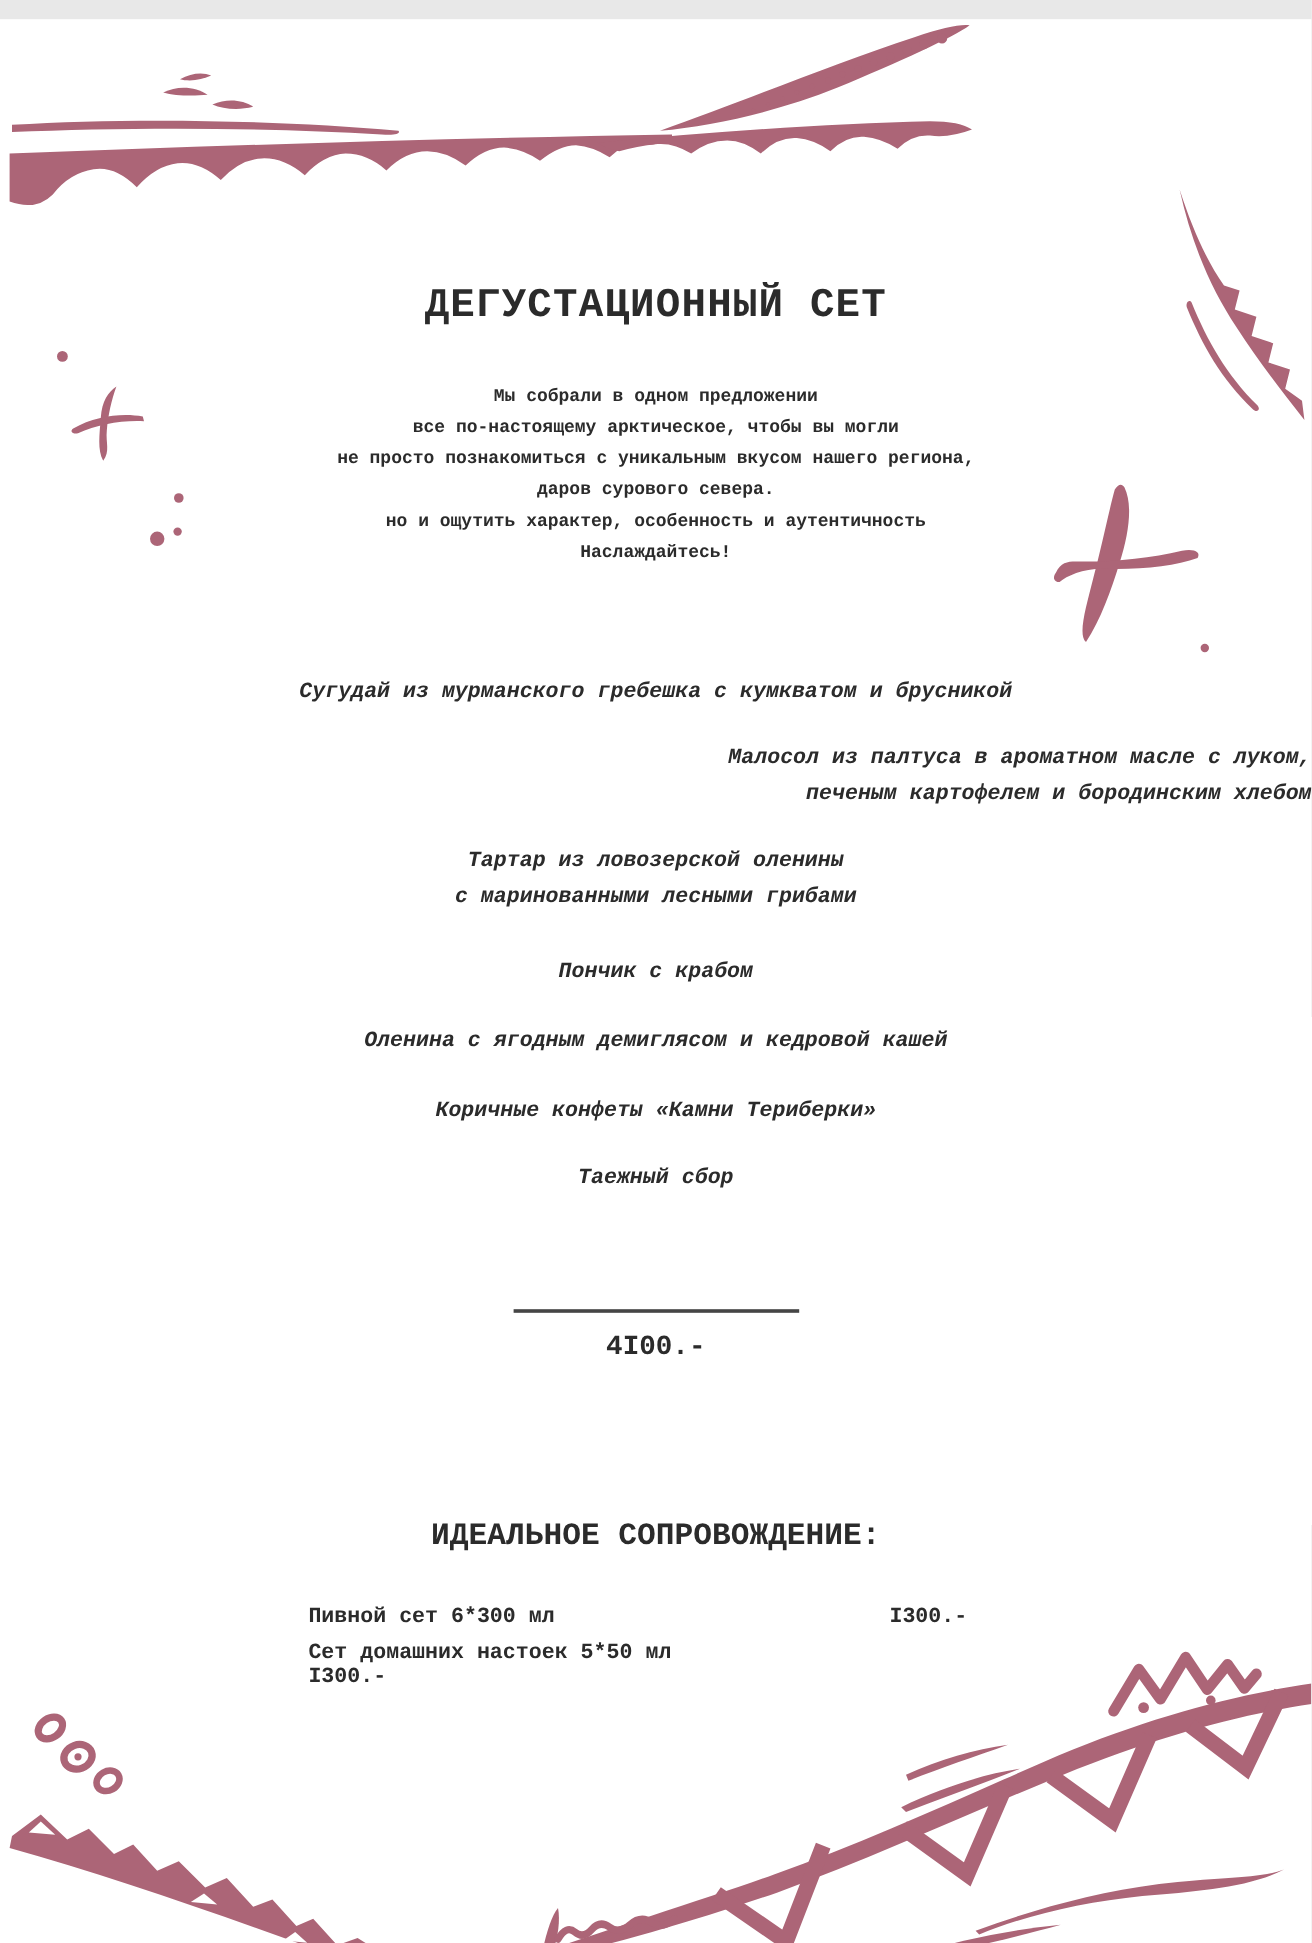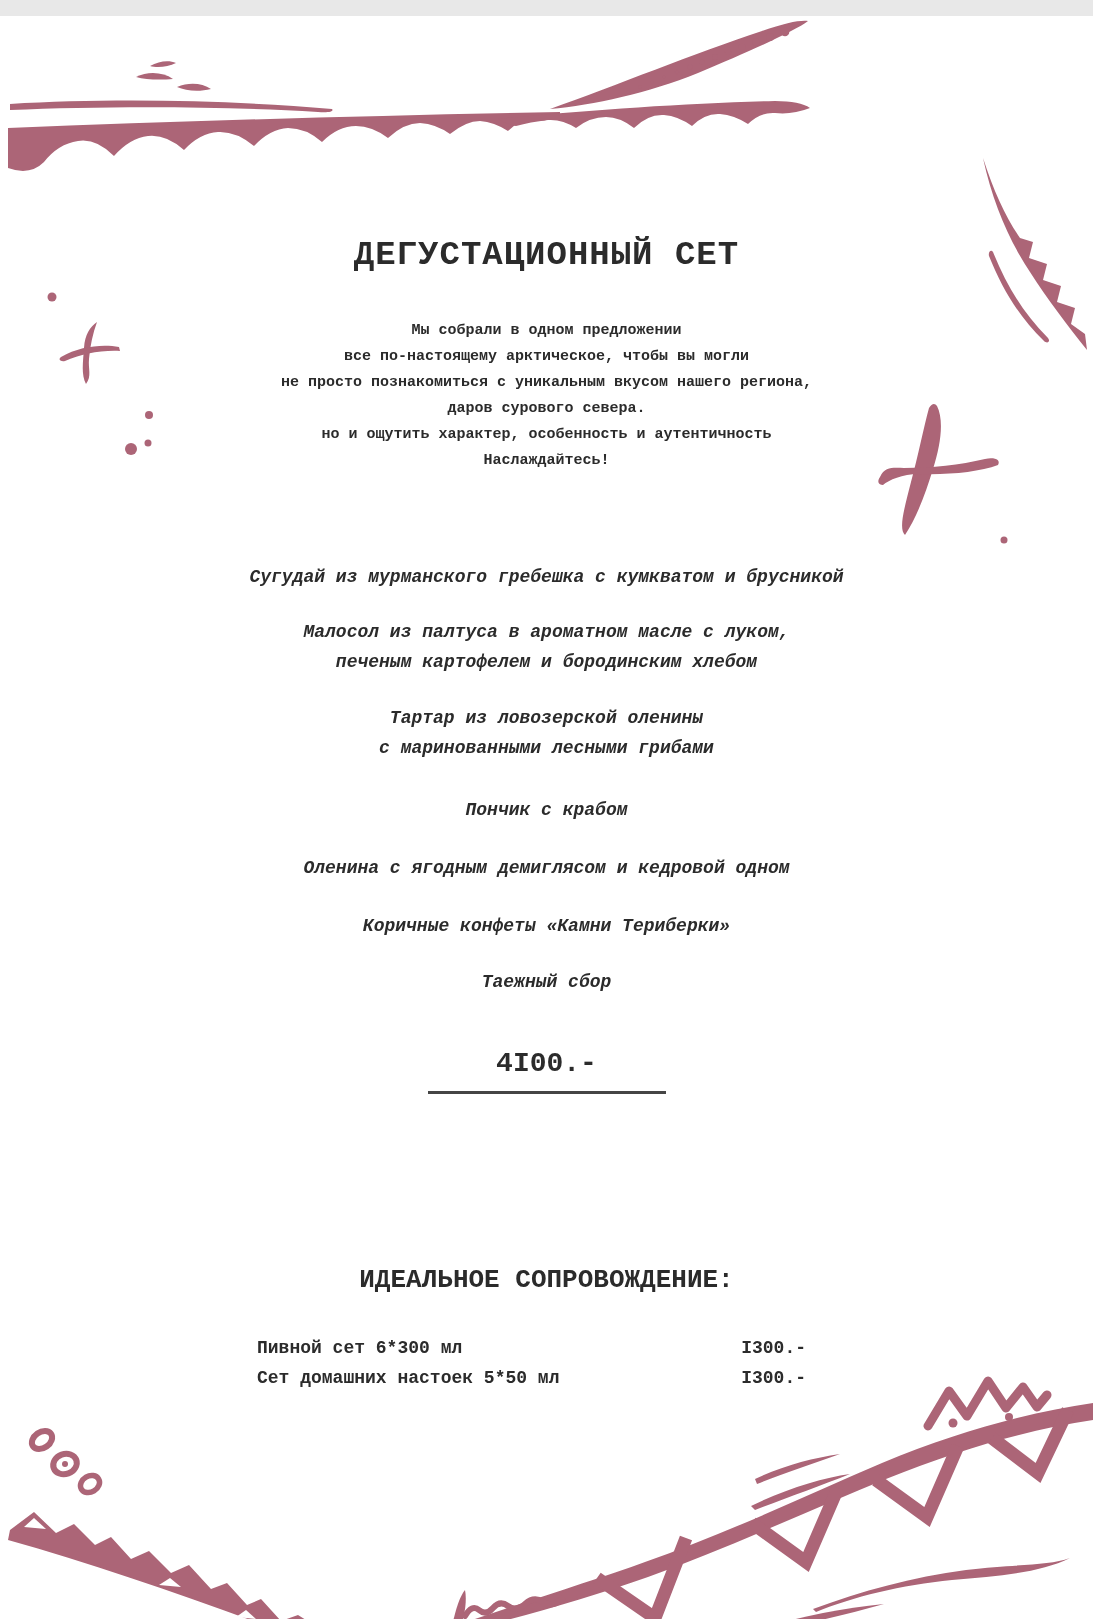--- a/index.html
+++ b/index.html
@@ -17,27 +17,27 @@
     font-family:"Liberation Mono","DejaVu Sans Mono",monospace;
     color:var(--ink);
   }
   .deco{position:absolute;inset:0;width:100%;height:100%;pointer-events:none;}
   .accent-fill{fill:var(--accent);}
   .accent-stroke{stroke:var(--accent);fill:none;}
   .txt{position:absolute;left:0;right:0;text-align:center;font-weight:700;}
   .title{top:220px;font-size:34px;letter-spacing:1px;}
   .intro{top:302px;font-size:15px;line-height:26px;}
   .course{font-size:18px;line-height:30px;font-style:italic;}
-  .c0{top:546px;} .c1{top:601px;} .c2{top:687px;} .c3{top:779px;}
+  .c0{top:546px;} .c1{top:601px;text-align:right;} .c2{top:687px;} .c3{top:779px;}
   .c4{top:837px;} .c5{top:895px;} .c6{top:951px;}
   .divider{position:absolute;left:428px;top:1075px;width:238px;height:3px;background:#454545;}
-  .set-price{top:1032px;font-size:28px;}
+  .set-price{top:1093px;font-size:23px;}
   .pair-head{top:1249px;font-size:26px;font-family:Liberation Mono, monospace;}
   .pair-row{position:absolute;left:257px;width:549px;display:flex;justify-content:space-between;font-weight:700;font-size:18px;}
-  .pr0{top:1322px;} .pr1{top:1352px;}
+  .pr0{top:1322px;} .pr1{top:1352px;flex-direction:column;}
 </style>
 </head>
 <body>
 
 <div class="page">
 
   <svg class="deco" viewBox="0 0 1093 1619" xmlns="http://www.w3.org/2000/svg">
 
     <g>
       <path class="accent-fill" d="M10,88 C110,82 230,84 332,93 C334,95 330,97 318,96 C220,90 105,90 10,94 Z"></path>
@@ -181,21 +181,21 @@
     <div>печеным картофелем и бородинским хлебом</div>
   </div>
   <div class="txt course c2">
     <div>Тартар из ловозерской оленины</div>
     <div>с маринованными лесными грибами</div>
   </div>
   <div class="txt course c3">
     <div>Пончик с крабом</div>
   </div>
   <div class="txt course c4">
-    <div>Оленина с ягодным демиглясом и кедровой одном</div>
+    <div>Оленина с ягодным демиглясом и кедровой кашей</div>
   </div>
   <div class="txt course c5">
     <div>Коричные конфеты «Камни Териберки»</div>
   </div>
   <div class="txt course c6">
     <div>Таежный сбор</div>
   </div>
 
   <div class="divider"></div>
   <div class="txt set-price">4I00.-</div>

